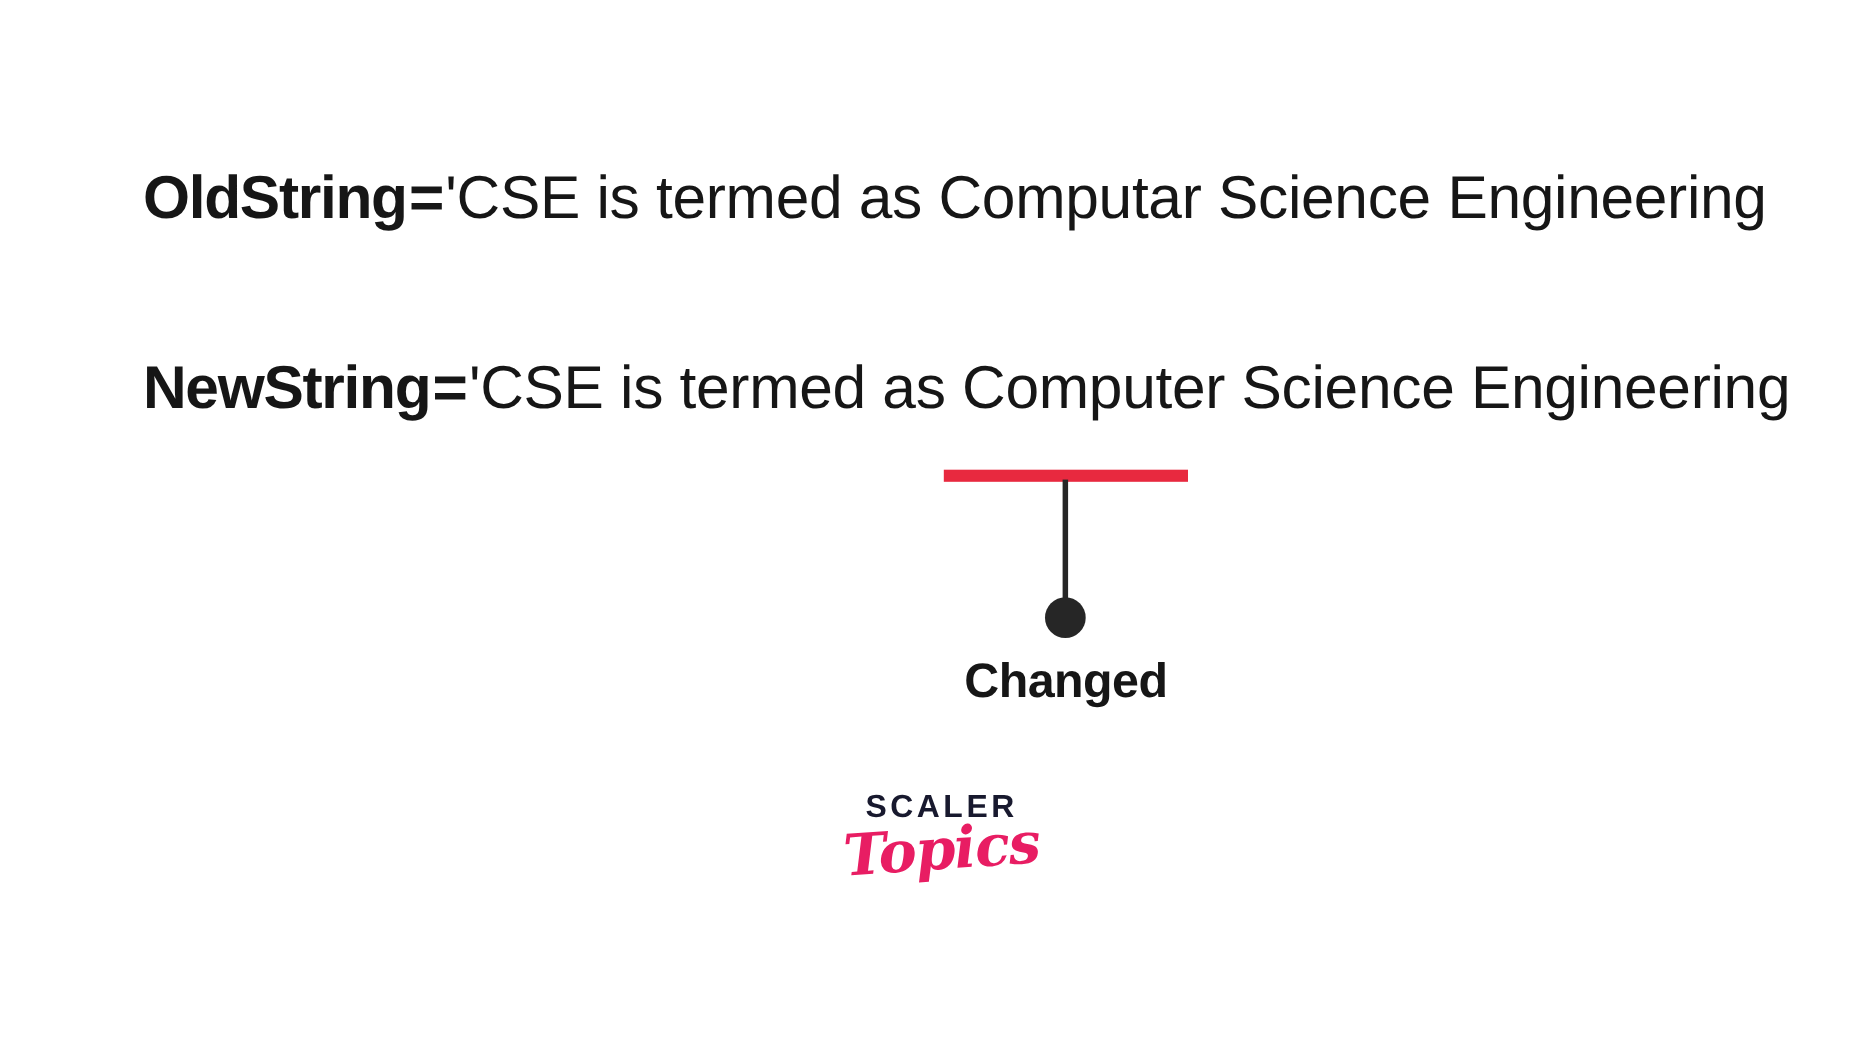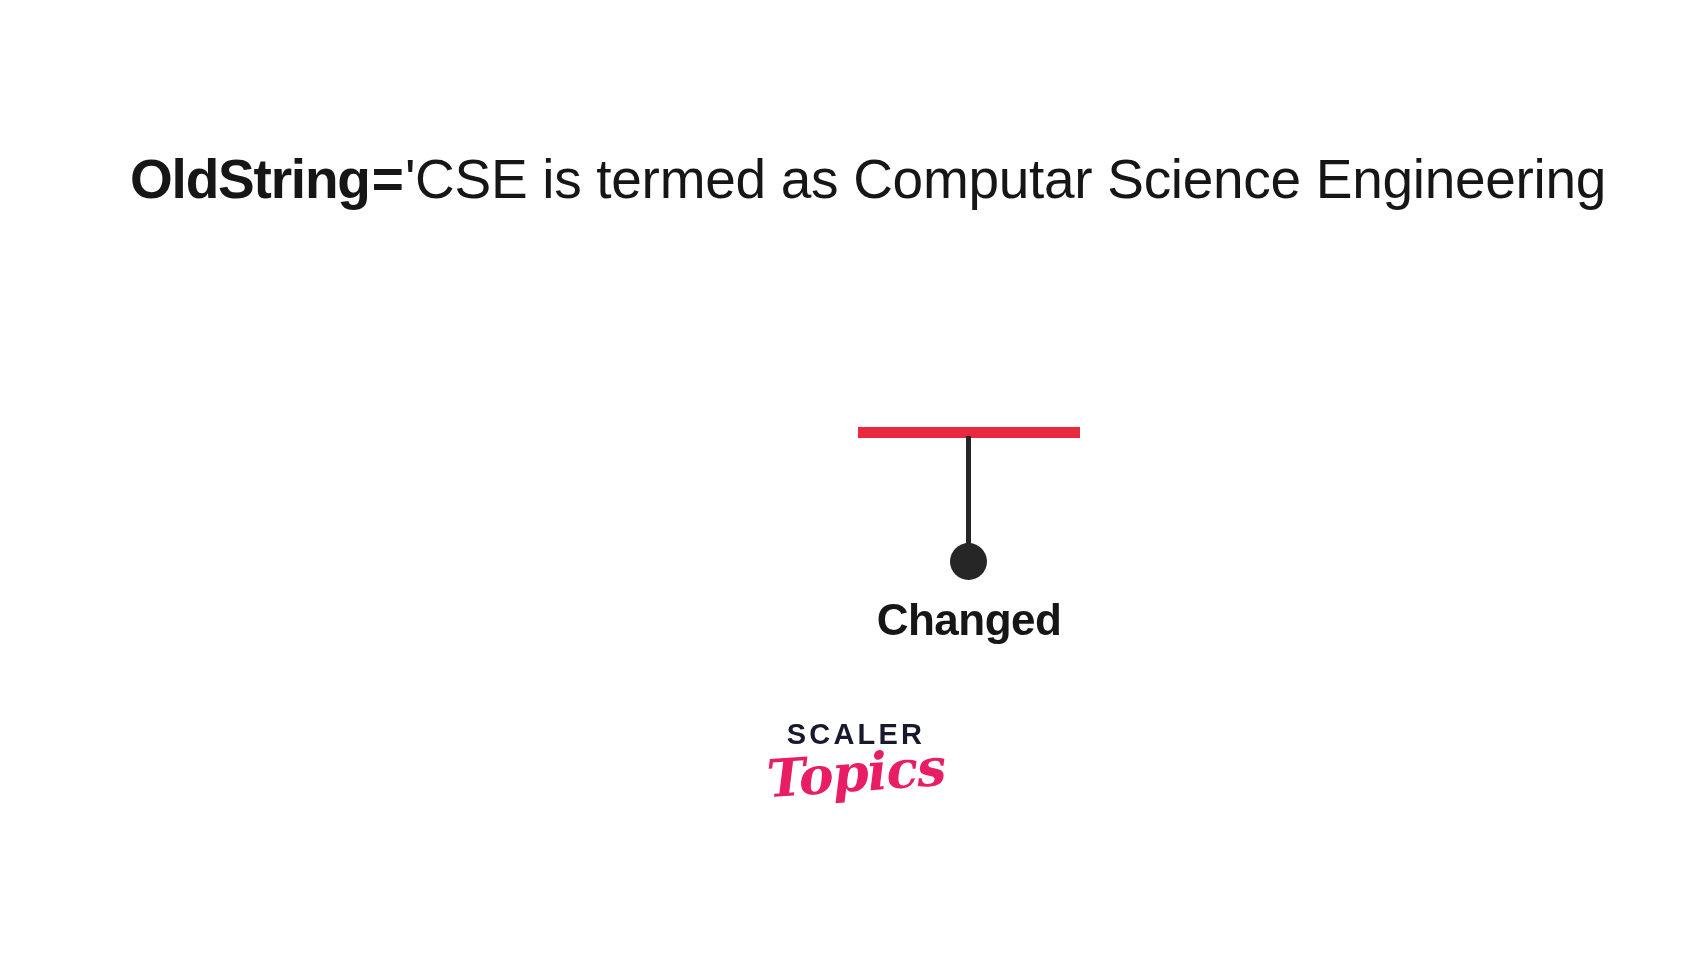--- a/index.html
+++ b/index.html
@@ -137,20 +137,23 @@
 </style>
 </head>
 <body>
 
 <div class="slide" style="background: rgb(255, 255, 255);">
 
   <div class="string-line old">
     <span class="var-name">OldString</span><span class="eq">=</span><span class="str-value">'</span><span class="str-value">CSE is termed as </span><span class="str-value">Computar</span><span class="str-value"> Science Engineering</span>
   </div>
 
+  <div class="string-line new">
+    <span class="var-name">NewString</span><span class="eq">=</span><span class="str-value">'</span><span class="str-value">CSE is termed as </span><span class="str-value word-changed">Computer</span><span class="str-value"> Science Engineering</span>
+  </div>
 
   <div class="annotation">
     <div class="underline-bar" style="background: rgb(232, 41, 63);"></div>
     <div class="leader-line" style="background: rgb(38, 38, 38);"></div>
     <div class="leader-dot" style="background: rgb(38, 38, 38);"></div>
   </div>
 
   <div class="changed-label">Changed</div>
 
   <div class="logo">

